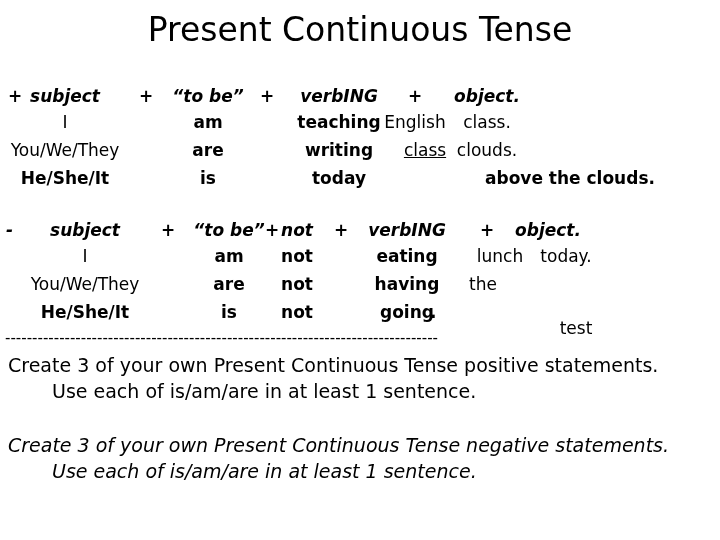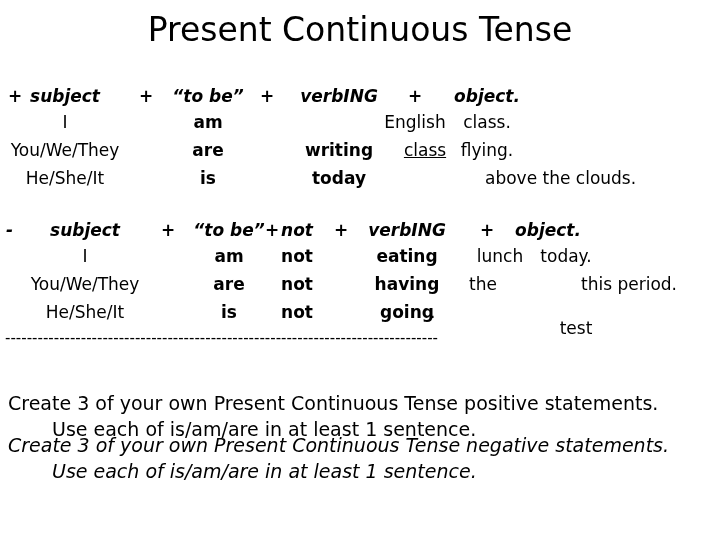--- a/index.html
+++ b/index.html
@@ -66,21 +66,21 @@
     font-style: italic;
     font-size: 17px;
   }
   .bold   { font-weight: bold; }
   .plain  { font-weight: 400; }
 
   
   .r0 { top: 0px; }
   .r1 { top: 26px; }
   .r2 { top: 54px; }
-  .r3 { top: 82px; }
+  .r3 { top: 82px; font-weight: bold; }
 
   
   #divider {
     position: absolute;
     top: 330px;
     left: 5px;
     width: 602px;
     font-size: 15px;
     line-height: 16px;
     letter-spacing: 0px;
@@ -90,21 +90,21 @@
   }
 
   
   .instructions {
     position: absolute;
     left: 8px;
     width: 700px;
     font-size: 19px;
     line-height: 26px;
   }
-  #instructions-positive { top: 352px; margin-top: 38px; }
+  #instructions-positive { top: 352px; }
   #instructions-negative { top: 432px; font-style: italic; }
   .ins-line-1 { padding-left: 0px; }
   .ins-line-2 { padding-left: 44px; }
 </style>
 </head>
 <body>
 
 <div id="slide">
 
   <div id="title">Present Continuous Tense</div>
@@ -115,28 +115,29 @@
     <span class="cell c hdr r0" style="left:65px;">subject</span>
     <span class="cell c plus r0" style="left:146px;">+</span>
     <span class="cell c hdr r0" style="left:208px;">“to be”</span>
     <span class="cell c plus r0" style="left:267px;">+</span>
     <span class="cell c hdr r0" style="left:339px;">verbING</span>
     <span class="cell c plus r0" style="left:415px;">+</span>
     <span class="cell c hdr r0" style="left:487px;">object.</span>
 
     <span class="cell c plain r1" style="left:65px;">I</span>
     <span class="cell c bold  r1" style="left:208px;">am</span>
+    <span class="cell c bold  r1" style="left:339px;">teaching</span>
     <span class="cell c plain r1" style="left:415px;">English</span>
     <span class="cell c plain r1" style="left:487px;">class.</span>
 
     <span class="cell c plain r2" style="left:65px;">You/We/They</span>
     <span class="cell c bold  r2" style="left:208px;">are</span>
     <span class="cell c bold  r2" style="left:339px;">writing</span>
     <span class="cell c plain r2" style="left:425px;text-decoration:underline;">class</span>
-    <span class="cell c plain r2" style="left:487px;">flying.</span>
+    <span class="cell c plain r2" style="left:487px;">clouds.</span>
 
     <span class="cell c plain r3" style="left:65px;">He/She/It</span>
     <span class="cell c bold  r3" style="left:208px;">is</span>
     <span class="cell c bold  r3" style="left:339px;">today</span>
     <span class="cell l plain r3" style="left:485px;">above the clouds.</span>
   </div>
 
   <div class="table" id="table-negative">
 
     <span class="cell l hdr r0" style="left:6px;">-</span>
@@ -156,21 +157,20 @@
     <span class="cell c bold  r1" style="left:407px;">eating</span>
     <span class="cell c plain r1" style="left:500px;">lunch</span>
     <span class="cell c plain r1" style="left:566px;text-align:right;">today.</span>
 
     <span class="cell c plain r2" style="left:85px;">You/We/They</span>
     <span class="cell c bold  r2" style="left:229px;">are</span>
     <span class="cell c bold  r2" style="left:297px;">not</span>
     <span class="cell c bold  r2" style="left:407px;">having</span>
     <span class="cell c plain r2" style="left:483px;">the</span>
     <span class="cell c plain r2" style="left:576px;margin-top:44px;">test</span>
-    <span class="cell c plain r2" style="left:629px;">this period.</span>
 
     <span class="cell c plain r3" style="left:85px;">He/She/It</span>
     <span class="cell c bold  r3" style="left:229px;">is</span>
     <span class="cell c bold  r3" style="left:297px;">not</span>
     <span class="cell c bold  r3" style="left:407px;">going</span>
     <span class="cell l plain r3" style="left:430px;">.</span>
   </div>
 
   <div id="divider">--------------------------------------------------------------------------------</div>
 

